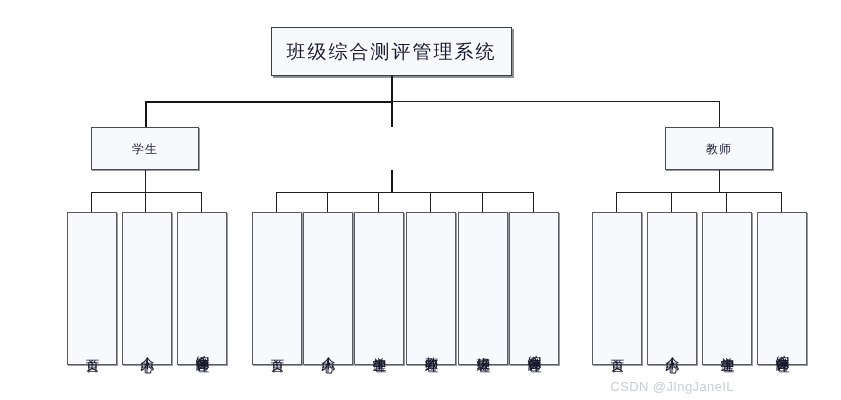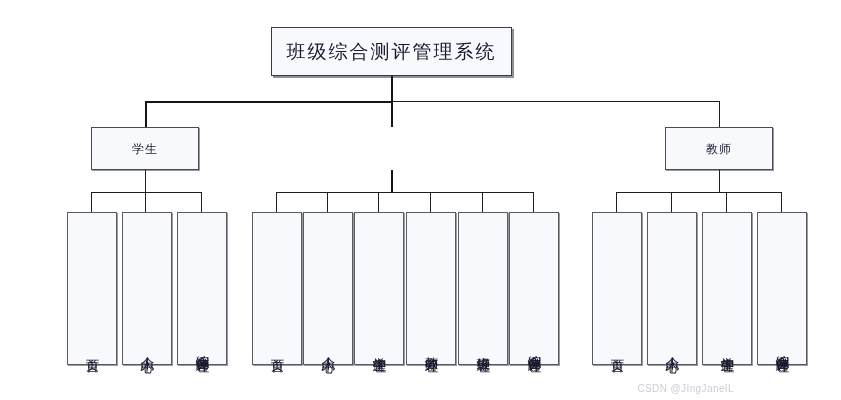--- a/index.html
+++ b/index.html
@@ -62,21 +62,21 @@
     text-orientation:upright;
     letter-spacing:1px;
     white-space:nowrap;
   }
   
   #watermark{
     position:absolute;
     right:12px;
     bottom:6px;
     font-family:"Liberation Sans","DejaVu Sans",sans-serif;
-    font-size:10px;
+    font-size:13px;
     color:#c9ced6;
     letter-spacing:.4px;
     user-select:none;
   }
 </style>
 </head>
 <body>
 
 <div id="canvas">
 

